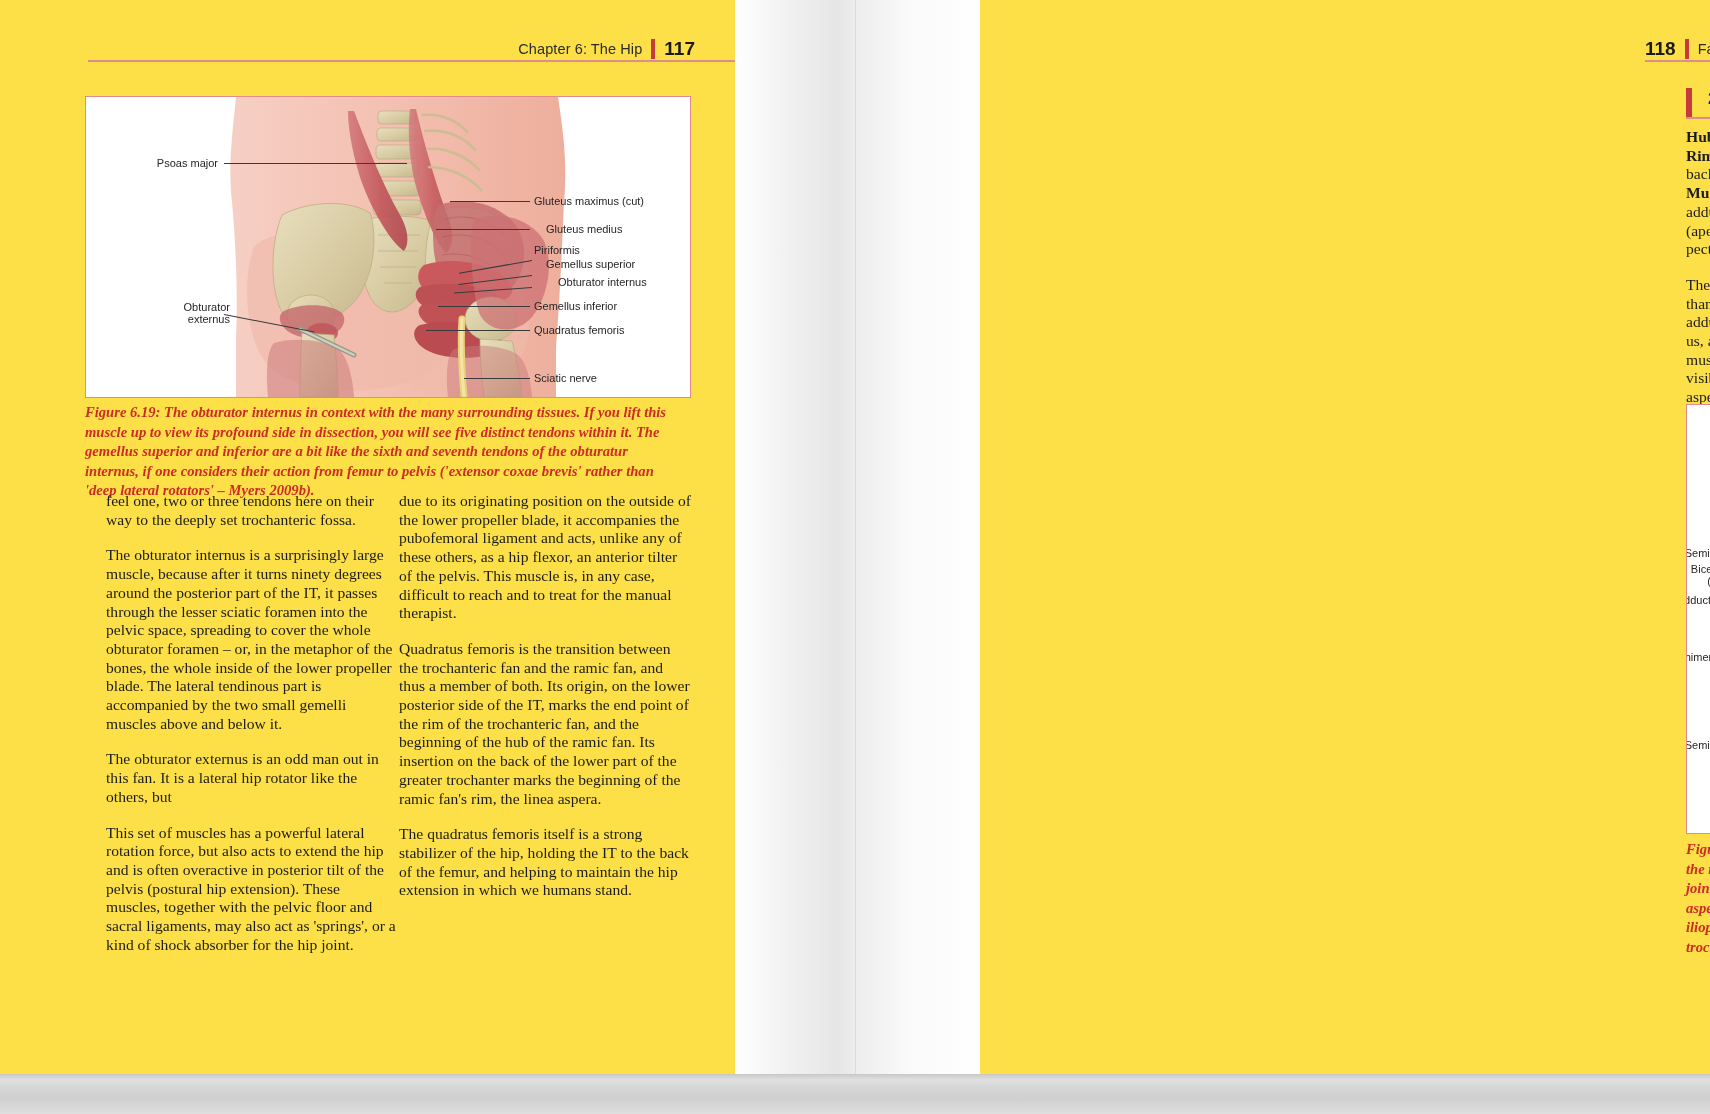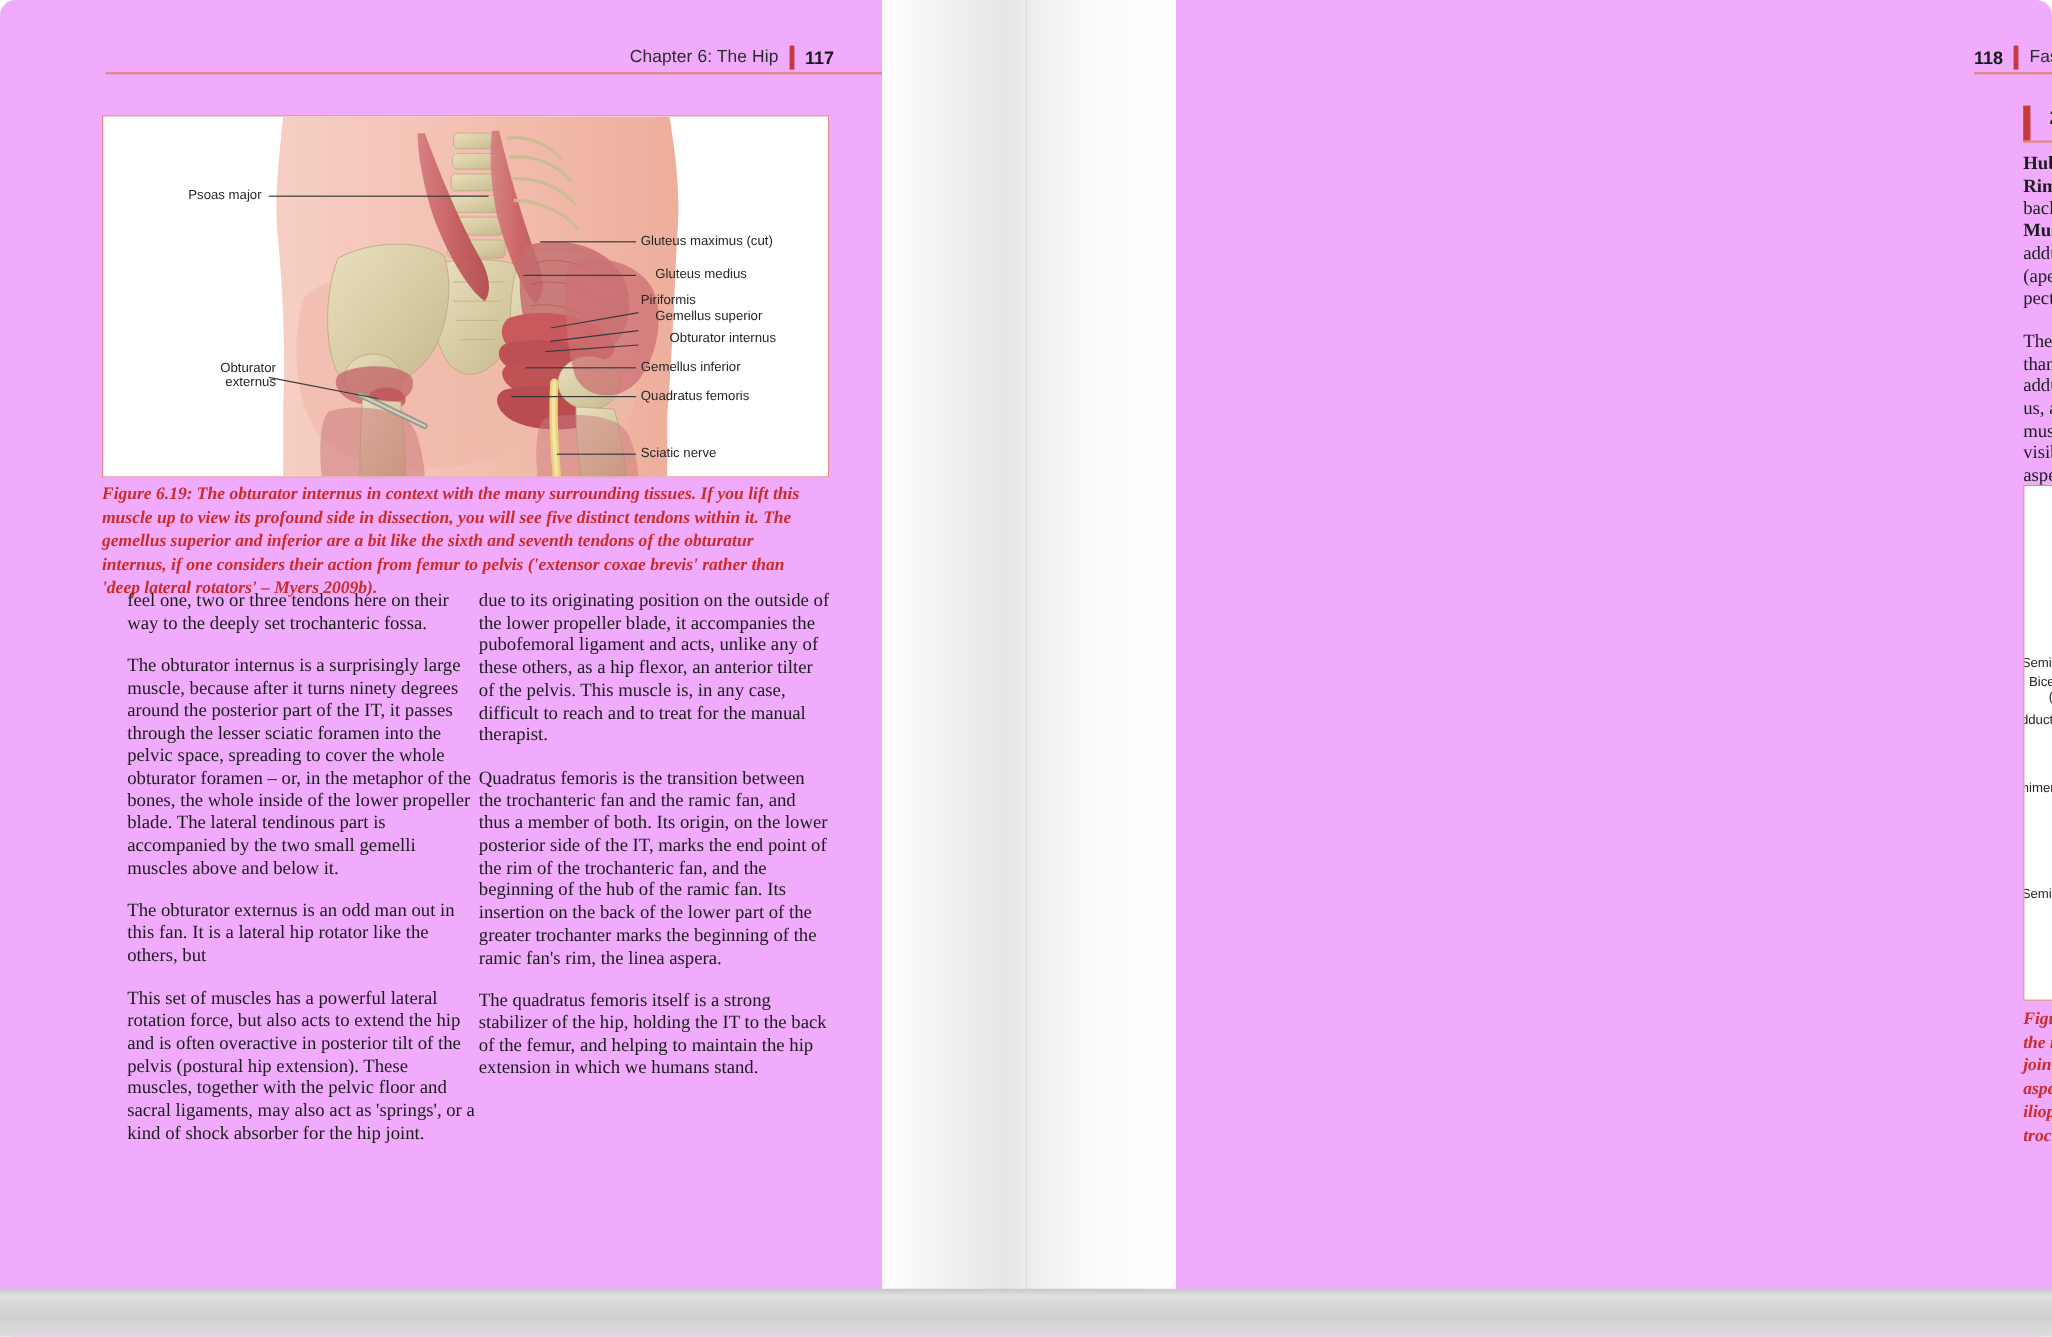--- a/index.html
+++ b/index.html
@@ -4,21 +4,21 @@
 <style>
   html,body{margin:0;padding:0;}
   body{
     width:1710px;height:1114px;
     background:#ffffff;
     font-family:"Liberation Serif",serif;
     overflow:hidden;
     position:relative;
   }
   
-  #spread{position:absolute;inset:0;background:#f0abfc;border-radius:13px;}
+  #spread{position:absolute;inset:0;background:#fde047;}
   #gutter{
     position:absolute;left:735px;top:0;width:245px;height:1075px;
     background:linear-gradient(to right,#ffffff 0%,#f2f2f2 20%,#e6e6e6 42%,#efefef 52%,#fafafa 72%,#ffffff 100%);
     pointer-events:none;
   }
   #gutter-line{
     position:absolute;left:855px;top:0;width:1px;height:1075px;
     background:rgba(0,0,0,.07);
   }
   #bottom-shadow{
@@ -30,21 +30,21 @@
     background:linear-gradient(to bottom,rgba(120,120,120,.30),rgba(120,120,120,0));
   }
 
   .page{position:absolute;top:0;height:1075px;background:transparent;}
   #page-left{left:0;width:760px;}
   #page-right{left:820px;width:890px;}
 
   
   .runhead{position:absolute;display:flex;align-items:center;font-family:"Liberation Sans",sans-serif;}
   .runhead .txt{font-size:14.5px;color:#2b2b2b;letter-spacing:.1px;}
-  .runhead .pnum{font-size:15px;font-weight:bold;color:#1a1a1a;}
+  .runhead .pnum{font-size:19px;font-weight:bold;color:#1a1a1a;}
   .runhead .tick{width:4px;height:20px;background:#c8393c;}
   #rh-left{left:88px;top:38px;width:607px;justify-content:flex-end;gap:0;}
   #rh-left .txt{margin-right:9px;}
   #rh-left .pnum{margin-left:9px;}
   #rh-right{left:825px;top:38px;width:648px;justify-content:flex-start;}
   #rh-right .pnum{margin-right:9px;}
   #rh-right .txt{margin-left:9px;}
   .rule{position:absolute;height:2px;background:#e08b8c;}
   #rule-left{left:88px;top:60px;width:647px;}
   #rule-right{left:825px;top:60px;width:648px;}

